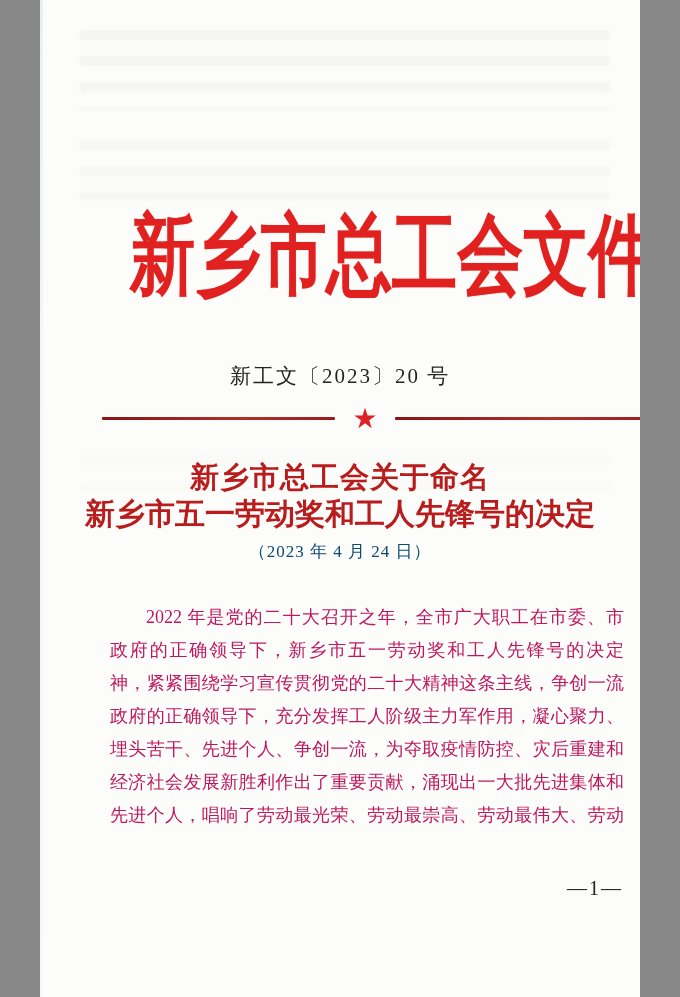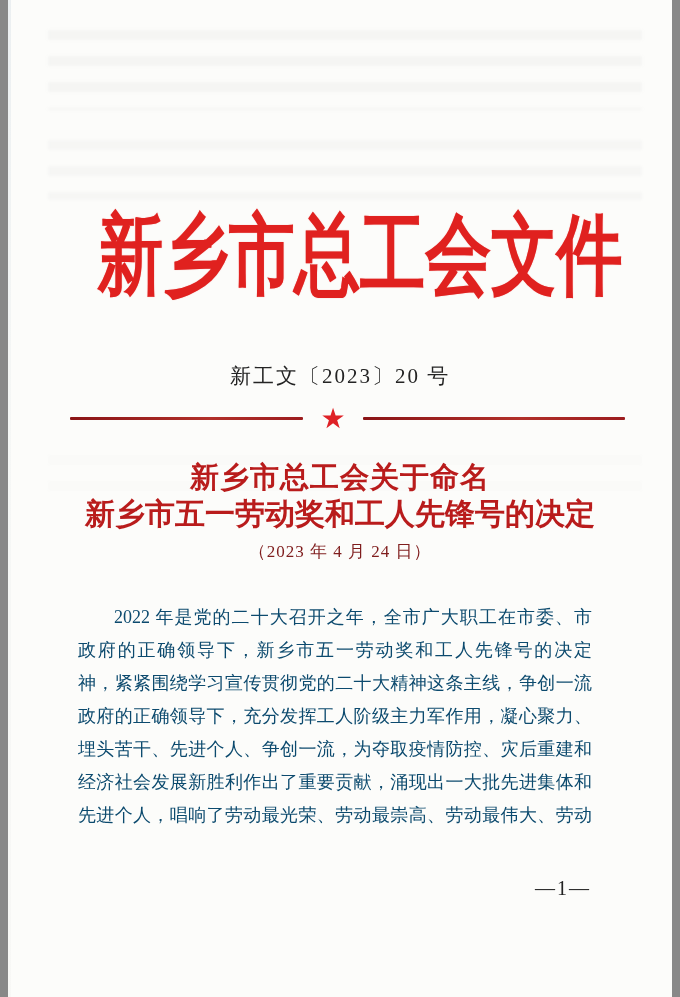--- a/index.html
+++ b/index.html
@@ -1,18 +1,18 @@
 <!DOCTYPE html>
 <html><head>
 <meta charset="utf-8">
 <style>
   html, body { margin: 0; padding: 0; background: #888; }
   .page {
     position: relative;
-    width: 664px;
+    width: 600px;
     height: 997px;
     margin: 0 auto;
     background: #fcfcfa;
     font-family: "Liberation Serif", "DejaVu Serif", serif;
     overflow: hidden;
   }
   
   .scan-edge {
     position: absolute; left: 0; top: 0; width: 3px; height: 100%;
     background: linear-gradient(180deg, #e6ebee 0%, #f3f5f4 40%, #f6f6f4 100%);
@@ -62,25 +62,25 @@
     font-size: 28px; color: #df2126;
   }
   .doc-title {
     position: absolute; top: 459px; left: 0; width: 100%;
     text-align: center; color: #b91c1c;
   }
   .doc-title .t1 { font-size: 29px; font-weight: bold; line-height: 36px; letter-spacing: 1px; }
   .doc-title .t2 { font-size: 30px; font-weight: bold; line-height: 38px; }
   .doc-date {
     position: absolute; top: 540px; left: 0; width: 100%;
-    text-align: center; font-size: 17px; letter-spacing: 1px; color: #7f1d1d;
+    text-align: center; font-size: 17px; letter-spacing: 1px; color: #0c4a6e;
   }
   .doc-body {
     position: absolute; top: 601px; left: 70px; width: 514px;
-    font-size: 18px; color: #0c4a6e;
+    font-size: 18px; color: #be185d;
   }
   .doc-body .line {
     height: 33px; line-height: 33px;
     text-align: justify;
     text-align-last: justify;
     white-space: nowrap;
   }
   .doc-body .line.indent { text-indent: 36px; }
   .page-num {
     position: absolute; top: 877px; left: 527px;

